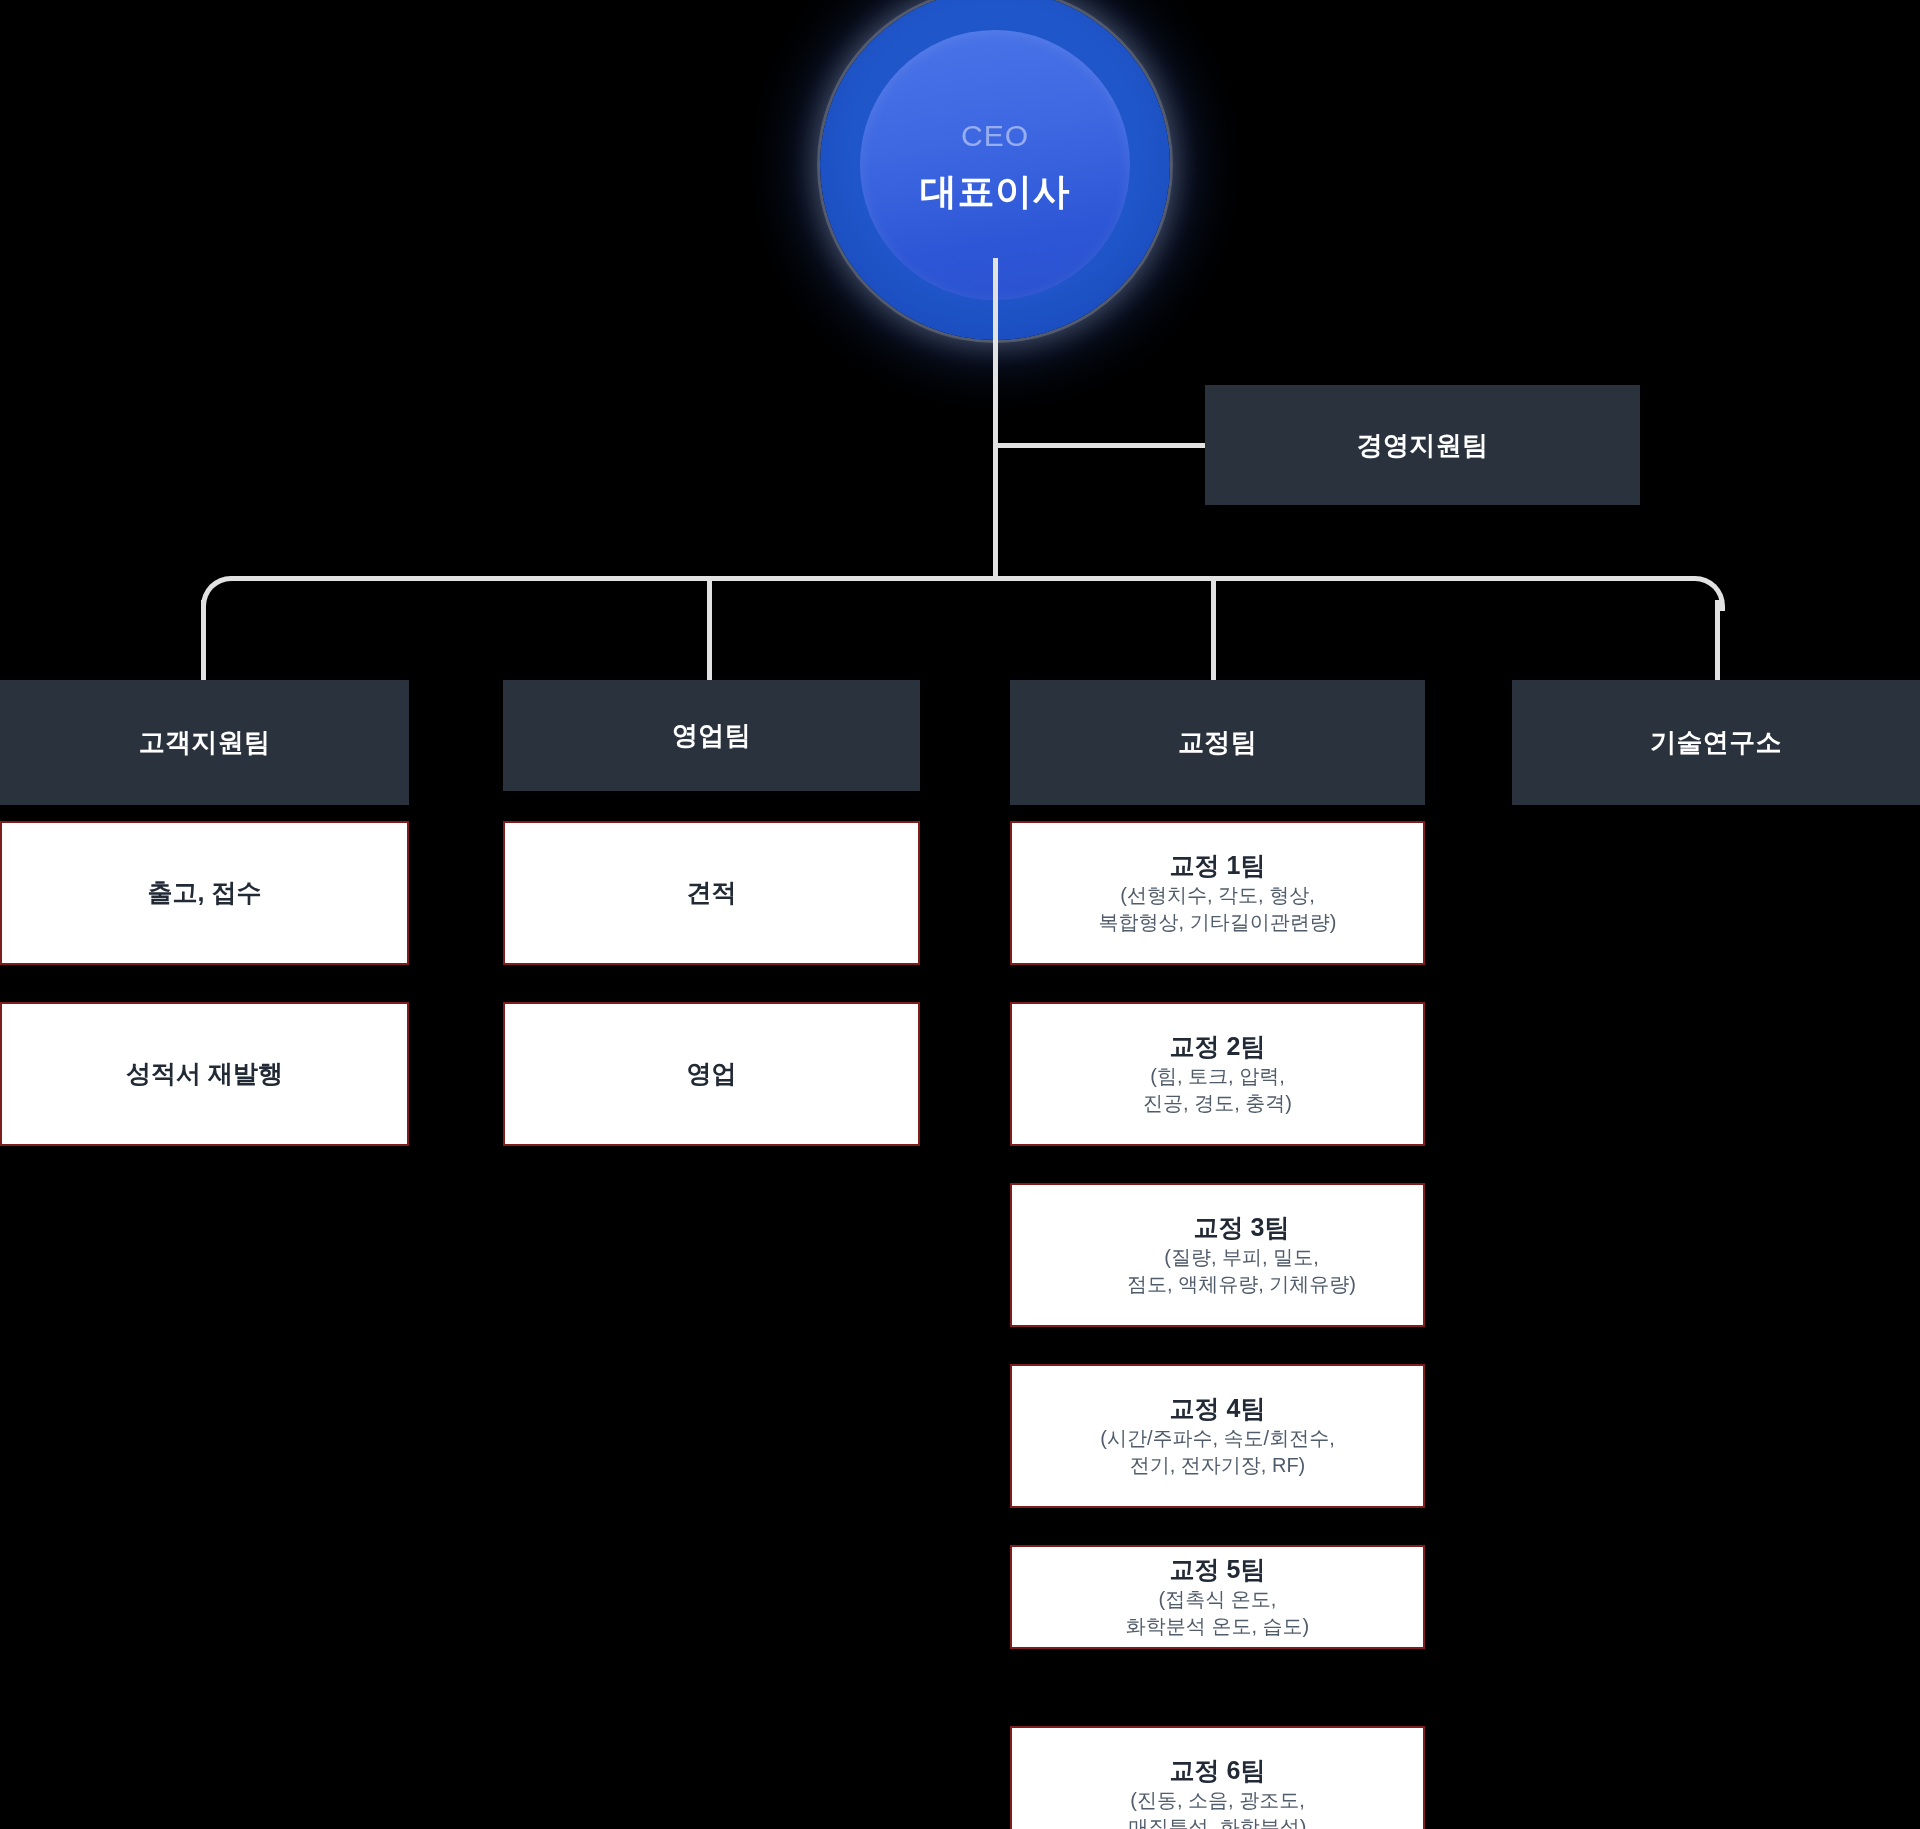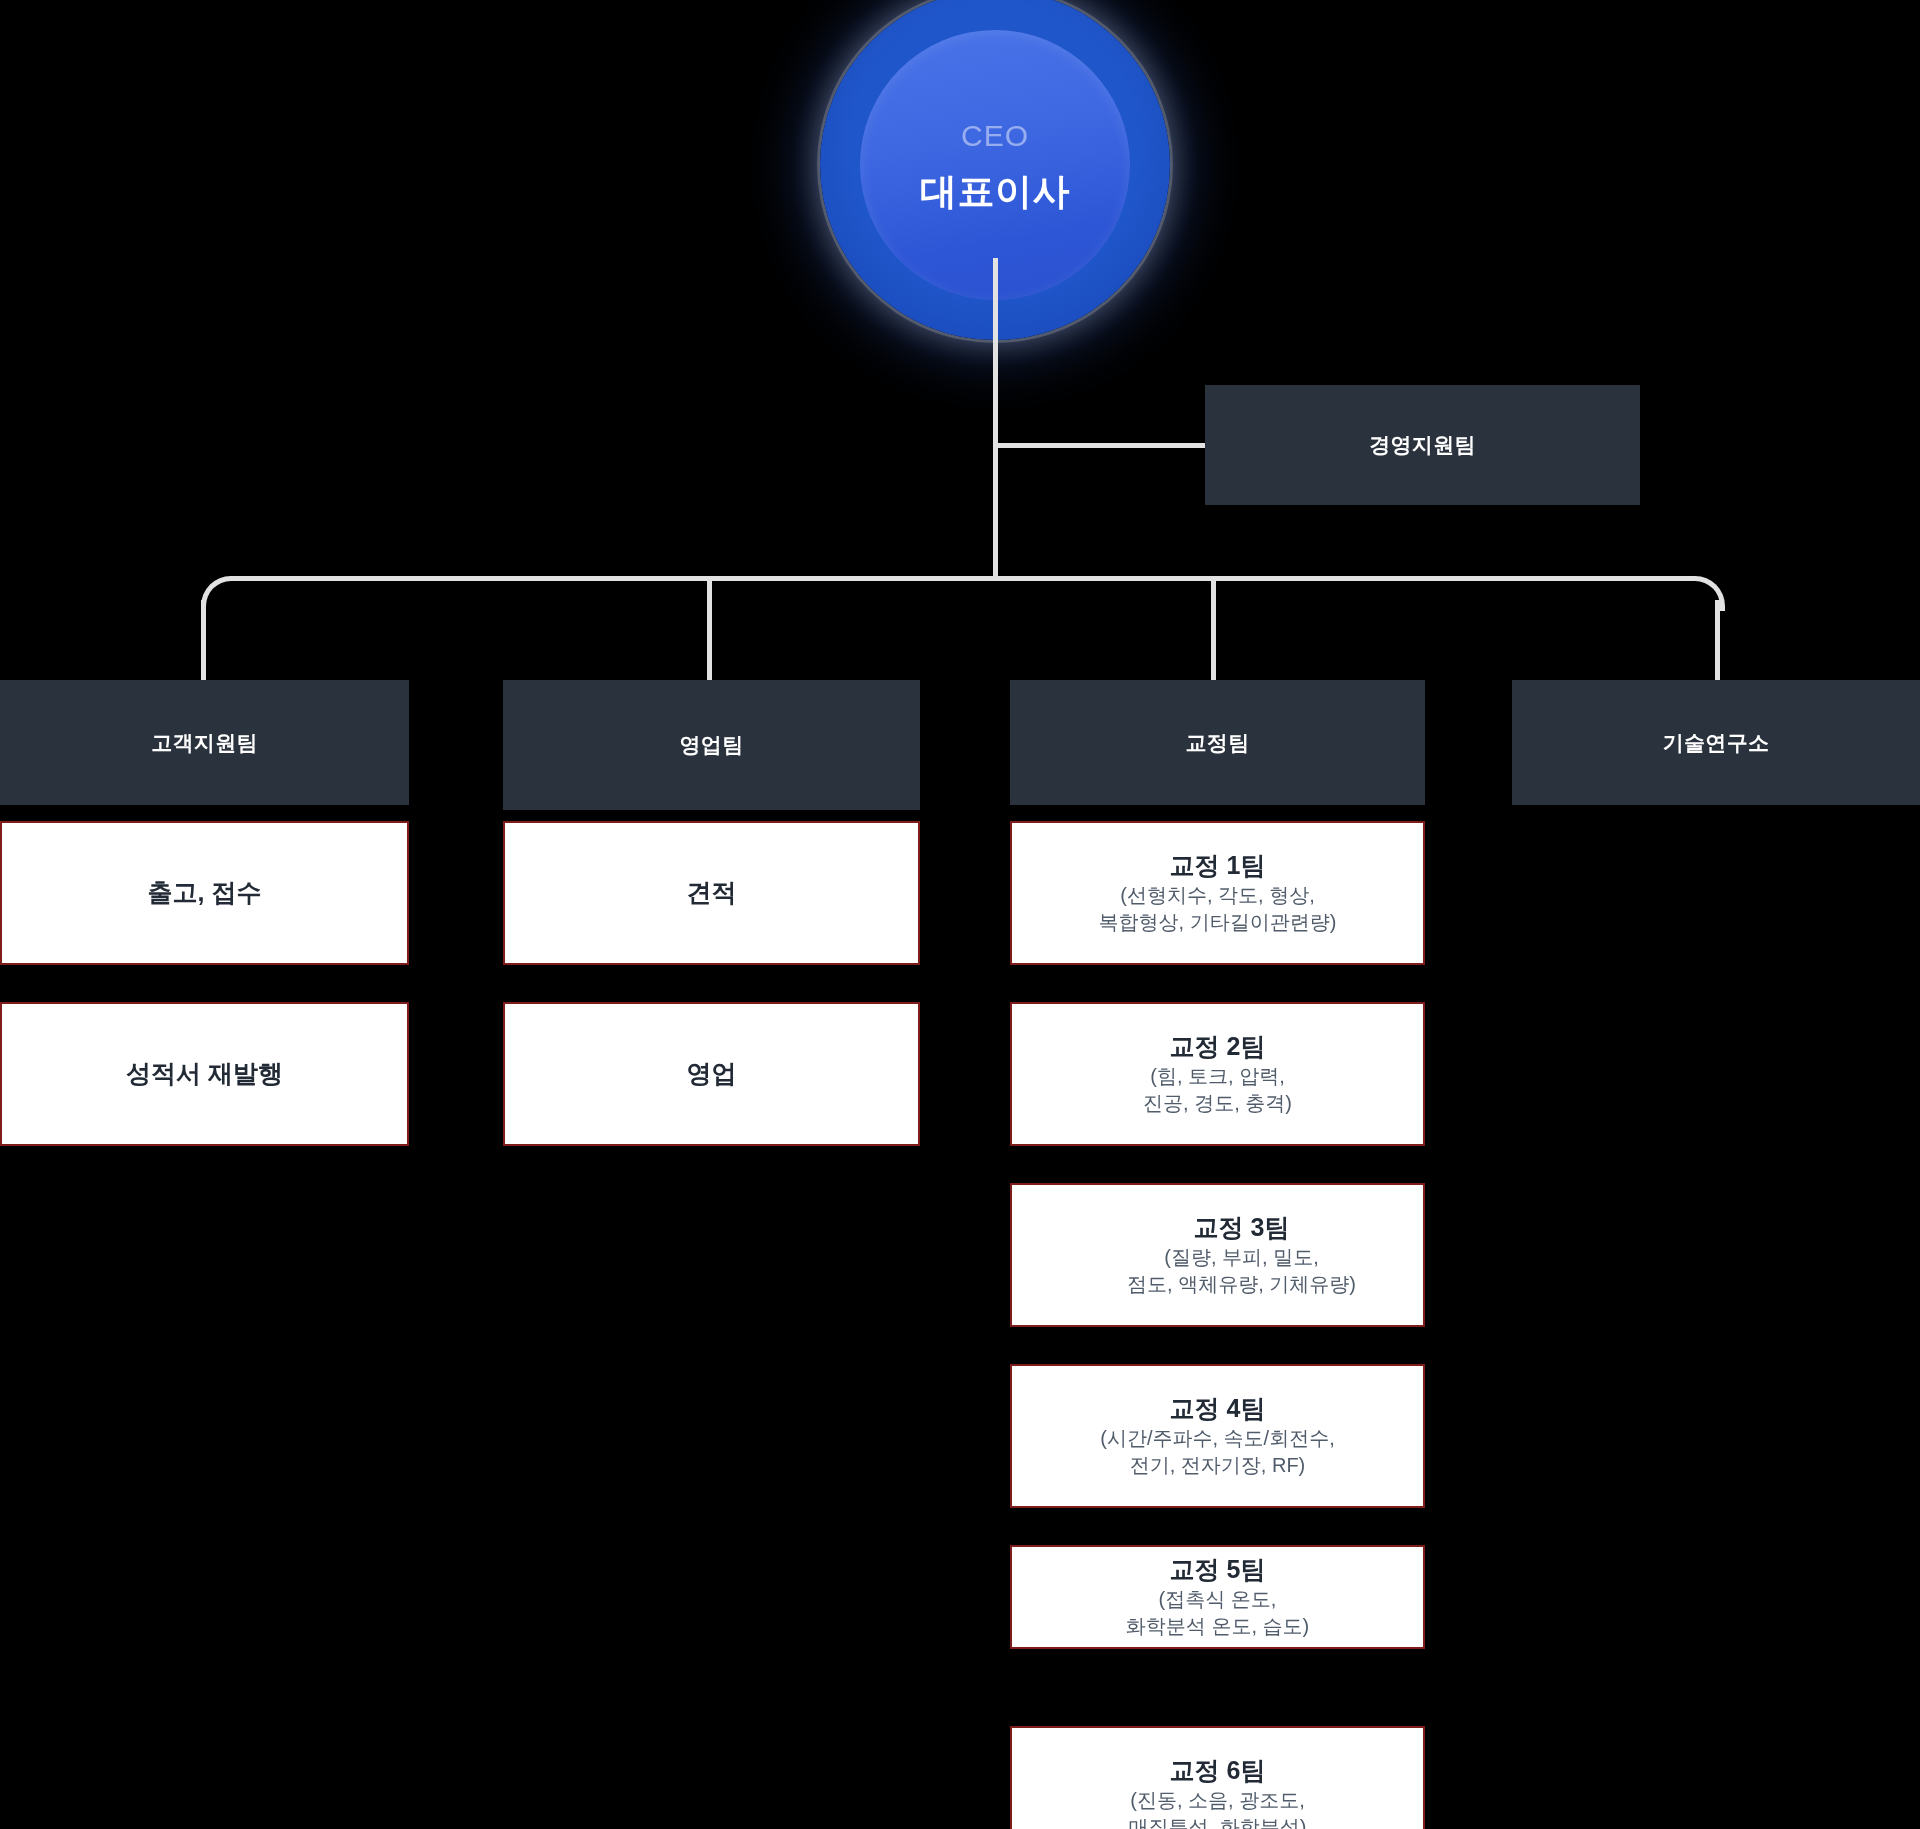--- a/index.html
+++ b/index.html
@@ -97,21 +97,21 @@
     box-sizing: border-box;
     display: flex;
     flex-direction: column;
     align-items: center;
     justify-content: center;
     text-align: center;
   }
   .node-dark {
     background: #2a323d;
     color: #ffffff;
-    font-size: 21px;
+    font-size: 26px;
     font-weight: 700;
     letter-spacing: 0.3px;
   }
   .node-white {
     background: #ffffff;
     border: 2px solid #7f1d1d;
     color: #2d3440;
     font-size: 24px;
     font-weight: 500;
   }
@@ -158,21 +158,21 @@
   <div class="corner corner-tr" style="left:1690px; top:576px; width:30px; height:30px;"></div>
   <div class="line line-v" style="left:1715px; top:600px; height:82px;"></div>
 
   <div class="line line-v" style="left:707px; top:576px; height:106px;"></div>
   <div class="line line-v" style="left:1211px; top:576px; height:106px;"></div>
 
   <div class="node node-dark" style="left:0px; top:680px; width:409px; height:125px;">
     <span>고객지원팀</span>
   </div>
 
-  <div class="node node-dark" style="left:503px; top:680px; width:417px; height:130px;">
+  <div class="node node-dark" style="left:503px; top:680px; width:417px; height:111px;">
     <span>영업팀</span>
   </div>
 
   <div class="node node-dark" style="left:1010px; top:680px; width:415px; height:125px;">
     <span>교정팀</span>
   </div>
 
   <div class="node node-dark" style="left:1512px; top:680px; width:408px; height:125px;">
     <span>기술연구소</span>
   </div>

